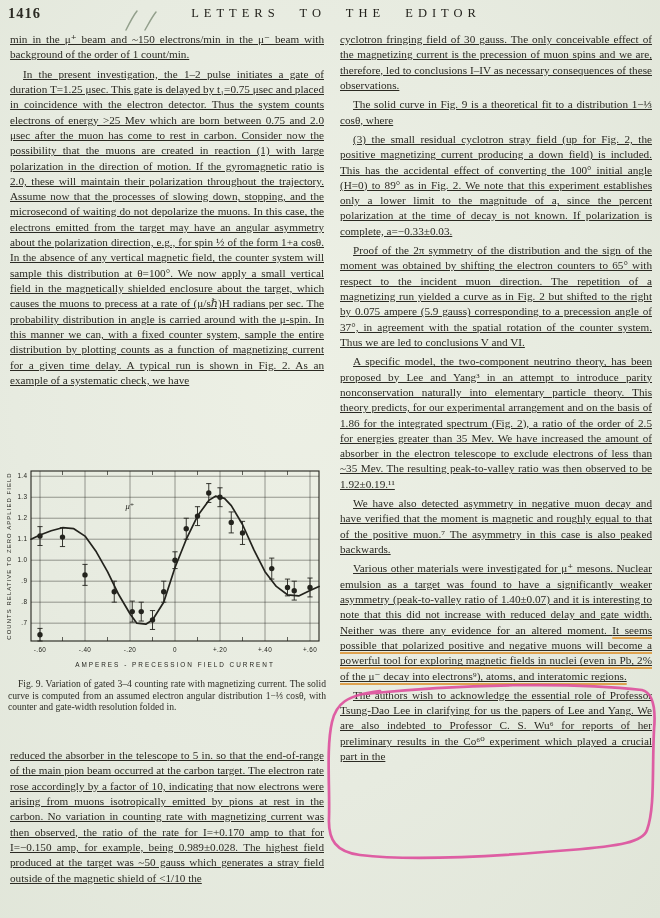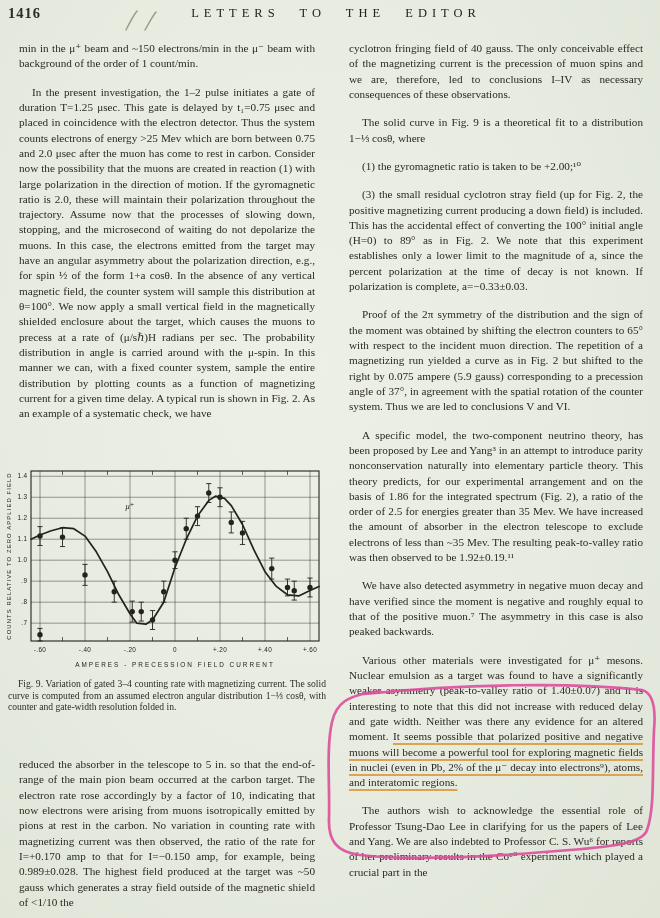--- a/index.html
+++ b/index.html
@@ -9,21 +9,21 @@
     font-family:"Liberation Serif","DejaVu Serif",serif;
     color:#2b2a23;
   }
   .pagenum{position:absolute;left:8px;top:5px;font-size:14.5px;font-weight:600;letter-spacing:1px;}
   .runhead{position:absolute;left:0;right:0;top:6px;text-align:center;font-size:12.5px;
     letter-spacing:5px;word-spacing:12px;color:#23221c;padding-left:12px;}
   .col{position:absolute;text-align:justify;font-size:11.2px;line-height:15.32px;}
   #leftcol-a{left:6px;top:28px;width:322px;}
   #leftcol-b{left:6px;top:744px;width:322px;}
   #rightcol{left:336px;top:28px;width:320px;height:890px;overflow:hidden;}
-  .par{margin:13px;}
+  .par{margin:4px;text-decoration:underline;}
   .par.indent{text-indent:13px;}
   #figure-wrap{position:absolute;left:4px;top:466px;width:322px;height:205px;}
   #figcaption{position:absolute;left:8px;top:678px;width:318px;font-size:9.6px;line-height:11.7px;
     text-align:justify;text-indent:10px;color:#2e2d26;}
   .hl-underline{
     text-decoration:underline;
     text-decoration-color:#dfa24e;
     text-decoration-thickness:2px;
     text-underline-offset:2.5px;
     text-decoration-skip-ink:none;
@@ -180,27 +180,26 @@
         <text x="121.5" y="42.777777777777764" font-size="8.5" font-style="italic" fill="#23231d" font-family="&quot;Liberation Serif&quot;,&quot;DejaVu Serif&quot;,serif">μ⁺</text>
       </svg>
   </div>
   <div id="figcaption">Fig. 9. Variation of gated 3–4 counting rate with magnetizing current. The solid curve is computed from an assumed electron angular distribution 1−⅓ cosθ, with counter and gate-width resolution folded in.</div>
 
   <div id="leftcol-b" class="col">
     <p class="par">reduced the absorber in the telescope to 5 in. so that the end-of-range of the main pion beam occurred at the carbon target. The electron rate rose accordingly by a factor of 10, indicating that now electrons were arising from muons isotropically emitted by pions at rest in the carbon. No variation in counting rate with magnetizing current was then observed, the ratio of the rate for I=+0.170 amp to that for I=−0.150 amp, for example, being 0.989±0.028. The highest field produced at the target was ~50 gauss which generates a stray field outside of the magnetic shield of &lt;1/10 the</p>
   </div>
 
   <div id="rightcol" class="col">
-    <p class="par">cyclotron fringing field of 40 gauss. The only conceivable effect of the magnetizing current is the precession of muon spins and we are, therefore, led to conclusions I–IV as necessary consequences of these observations.</p>
+    <p class="par">cyclotron fringing field of 30 gauss. The only conceivable effect of the magnetizing current is the precession of muon spins and we are, therefore, led to conclusions I–IV as necessary consequences of these observations.</p>
     <p class="par indent">The solid curve in Fig. 9 is a theoretical fit to a distribution 1−⅓ cosθ, where</p>
-    <p class="par indent">(1) the gyromagnetic ratio is taken to be +2.00;¹⁰</p>
     <p class="par indent">(3) the small residual cyclotron stray field (up for Fig. 2, the positive magnetizing current producing a down field) is included. This has the accidental effect of converting the 100° initial angle (H=0) to 89° as in Fig. 2. We note that this experiment establishes only a lower limit to the magnitude of a, since the percent polarization at the time of decay is not known. If polarization is complete, a=−0.33±0.03.</p>
     <p class="par indent">Proof of the 2π symmetry of the distribution and the sign of the moment was obtained by shifting the electron counters to 65° with respect to the incident muon direction. The repetition of a magnetizing run yielded a curve as in Fig. 2 but shifted to the right by 0.075 ampere (5.9 gauss) corresponding to a precession angle of 37°, in agreement with the spatial rotation of the counter system. Thus we are led to conclusions V and VI.</p>
     <p class="par indent">A specific model, the two-component neutrino theory, has been proposed by Lee and Yang³ in an attempt to introduce parity nonconservation naturally into elementary particle theory. This theory predicts, for our experimental arrangement and on the basis of 1.86 for the integrated spectrum (Fig. 2), a ratio of the order of 2.5 for energies greater than 35 Mev. We have increased the amount of absorber in the electron telescope to exclude electrons of less than ~35 Mev. The resulting peak-to-valley ratio was then observed to be 1.92±0.19.¹¹</p>
-    <p class="par indent">We have also detected asymmetry in negative muon decay and have verified since the moment is negative and roughly equal to that of the positive muon.⁷ The asymmetry in this case is also peaked backwards.</p>
+    <p class="par indent">We have also detected asymmetry in negative muon decay and have verified that the moment is magnetic and roughly equal to that of the positive muon.⁷ The asymmetry in this case is also peaked backwards.</p>
     <p class="par indent"><span>Various other materials were investigated for μ⁺ mesons. Nuclear emulsion as a target was found to have a significantly weaker asymmetry (peak-to-valley ratio of 1.40±0.07) and it is interesting to note that this did not increase with reduced delay and gate width. Neither was there any evidence for an altered moment. </span><span class="hl-underline">It seems possible that polarized positive and negative muons will become a powerful tool for exploring magnetic fields in nuclei (even in Pb, 2% of the μ⁻ decay into electrons⁹), atoms, and interatomic regions.</span></p>
     <p class="par indent">The authors wish to acknowledge the essential role of Professor Tsung-Dao Lee in clarifying for us the papers of Lee and Yang. We are also indebted to Professor C. S. Wu⁶ for reports of her preliminary results in the Co⁶⁰ experiment which played a crucial part in the</p>
   </div>
 
   <svg id="circle-annotation" viewBox="0 0 340 188">
     <path d="M44 16
              C 140 6, 252 4, 322 12
              C 333 15, 336 30, 334 52
              C 332 92, 335 130, 327 152
              C 323 164, 300 168, 250 172

